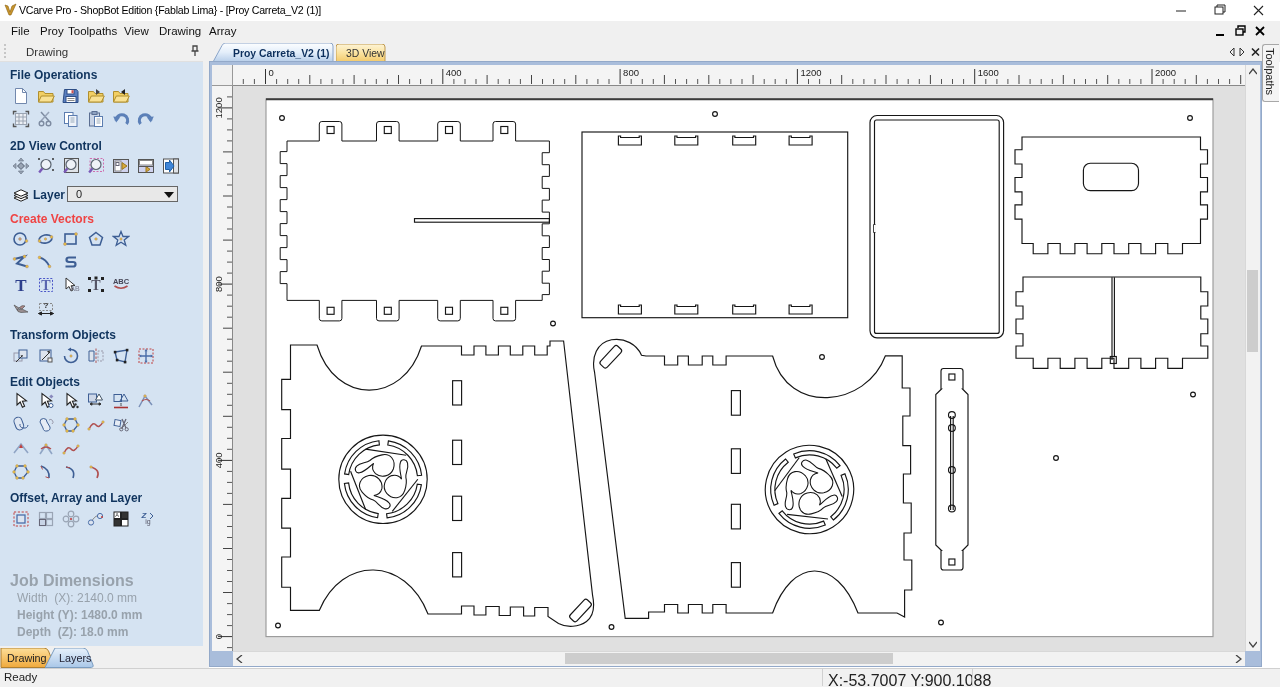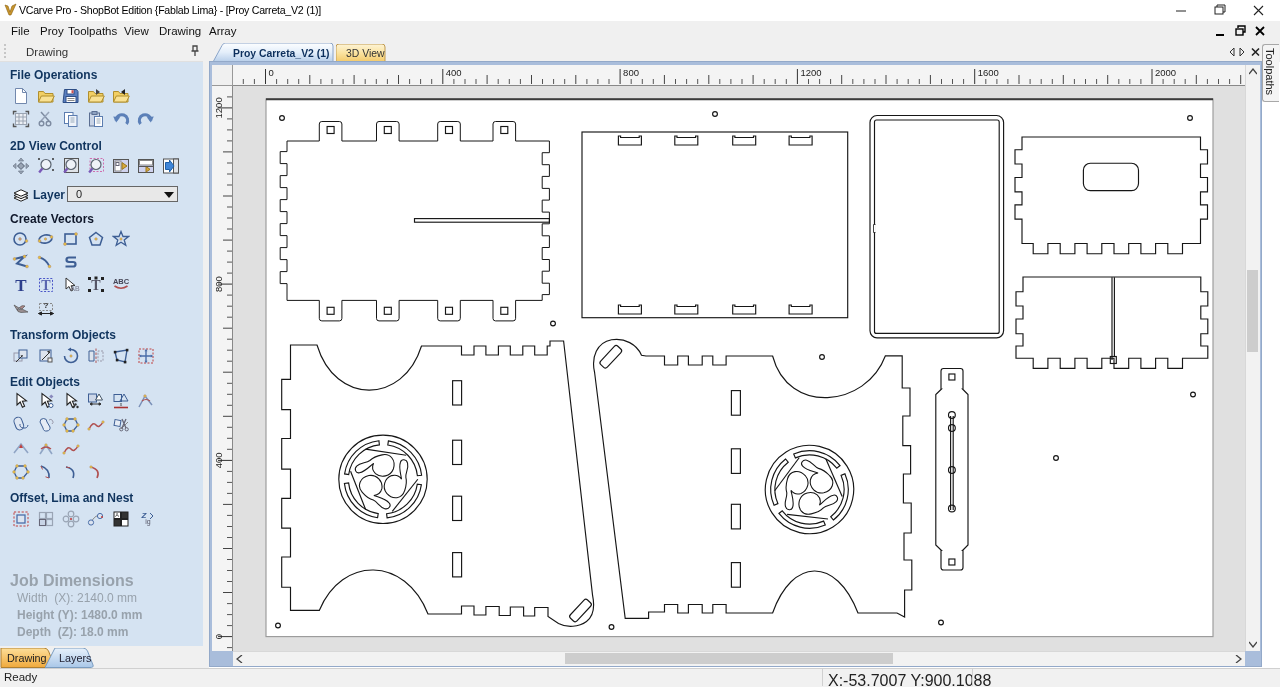--- a/index.html
+++ b/index.html
@@ -189,21 +189,21 @@
       <path d="M2 7 l7-3.2 7 3.2 -7 3.2z"></path>
     </g>
   </svg>
 <div class="abs" style="left:33px;top:188px;font-size:12px;font-weight:bold;color:#10345e">Layer</div>
 <div class="abs" style="left:67px;top:186px;width:111px;height:16px;background:#e8e8e8;border:1px solid #666"></div>
 <div class="abs" style="left:76px;top:188px;font-size:11px;color:#222">0</div>
 <svg class="abs" style="left:163px;top:191px" width="12" height="8">
     <path d="M1 1 h10 l-5 6z" fill="#111"></path>
   </svg>
 
-<div class="abs" style="left:10px;top:212px;font-size:12px;font-weight:bold;color:#0f172a">Create Vectors</div>
+<div class="abs" style="left:10px;top:212px;font-size:12px;font-weight:bold;color:#ef4444">Create Vectors</div>
 
 <svg class="abs" style="left:12px;top:230px" width="18" height="18" viewBox="0 0 18 18">
     <circle cx="8" cy="9" r="6" fill="none" stroke="#3d5e94" stroke-width="1.6"></circle>
     <circle cx="8" cy="9" r="1.2" fill="#e9c239" stroke="#a88"></circle>
     <circle cx="14.5" cy="11" r="1.4" fill="#e9c239" stroke="#a88" stroke-width="0.5"></circle>
   </svg>
 
 <svg class="abs" style="left:37px;top:230px" width="18" height="18" viewBox="0 0 18 18">
     <ellipse cx="8.5" cy="9" rx="6.5" ry="4" fill="none" stroke="#3d5e94" stroke-width="1.6" transform="rotate(-12 8.5 9)"></ellipse>
     <circle cx="8.5" cy="9" r="1.2" fill="#e9c239" stroke="#a88" stroke-width="0.5"></circle>
@@ -442,21 +442,21 @@
 <svg class="abs" style="left:62px;top:463px" width="18" height="18" viewBox="0 0 18 18">
     <path d="M4 4 Q14 6 11 15" fill="none" stroke="#3d5e94" stroke-width="1.6"></path>
     <path d="M4 4 l4 0.8" stroke="#b05050"></path>
   </svg>
 
 <svg class="abs" style="left:87px;top:463px" width="18" height="18" viewBox="0 0 18 18">
     <path d="M4 4 Q14 7 10 15" fill="none" stroke="#b05050" stroke-width="1.6"></path>
     <circle cx="4" cy="4" r="1.3" fill="#e9c239" stroke="#a88" stroke-width="0.4"></circle>
   </svg>
 
-<div class="abs" style="left:10px;top:491px;font-size:12px;font-weight:bold;color:#10345e">Offset, Lima and Nest</div>
+<div class="abs" style="left:10px;top:491px;font-size:12px;font-weight:bold;color:#10345e">Offset, Array and Layer</div>
 
 <svg class="abs" style="left:12px;top:510px" width="18" height="18" viewBox="0 0 18 18">
     <rect x="2" y="2" width="14" height="14" fill="none" stroke="#c04040" stroke-dasharray="2.2 1.6"></rect>
     <rect x="5" y="5" width="8" height="8" fill="#dce4f0" stroke="#4a6ea9" stroke-width="1.3"></rect>
   </svg>
 
 <svg class="abs" style="left:37px;top:510px" width="18" height="18" viewBox="0 0 18 18">
     <g fill="none" stroke="#9aa5b5" stroke-width="1.2">
       <rect x="2.5" y="2.5" width="6" height="6"></rect>
       <rect x="9.5" y="2.5" width="6" height="6"></rect>

